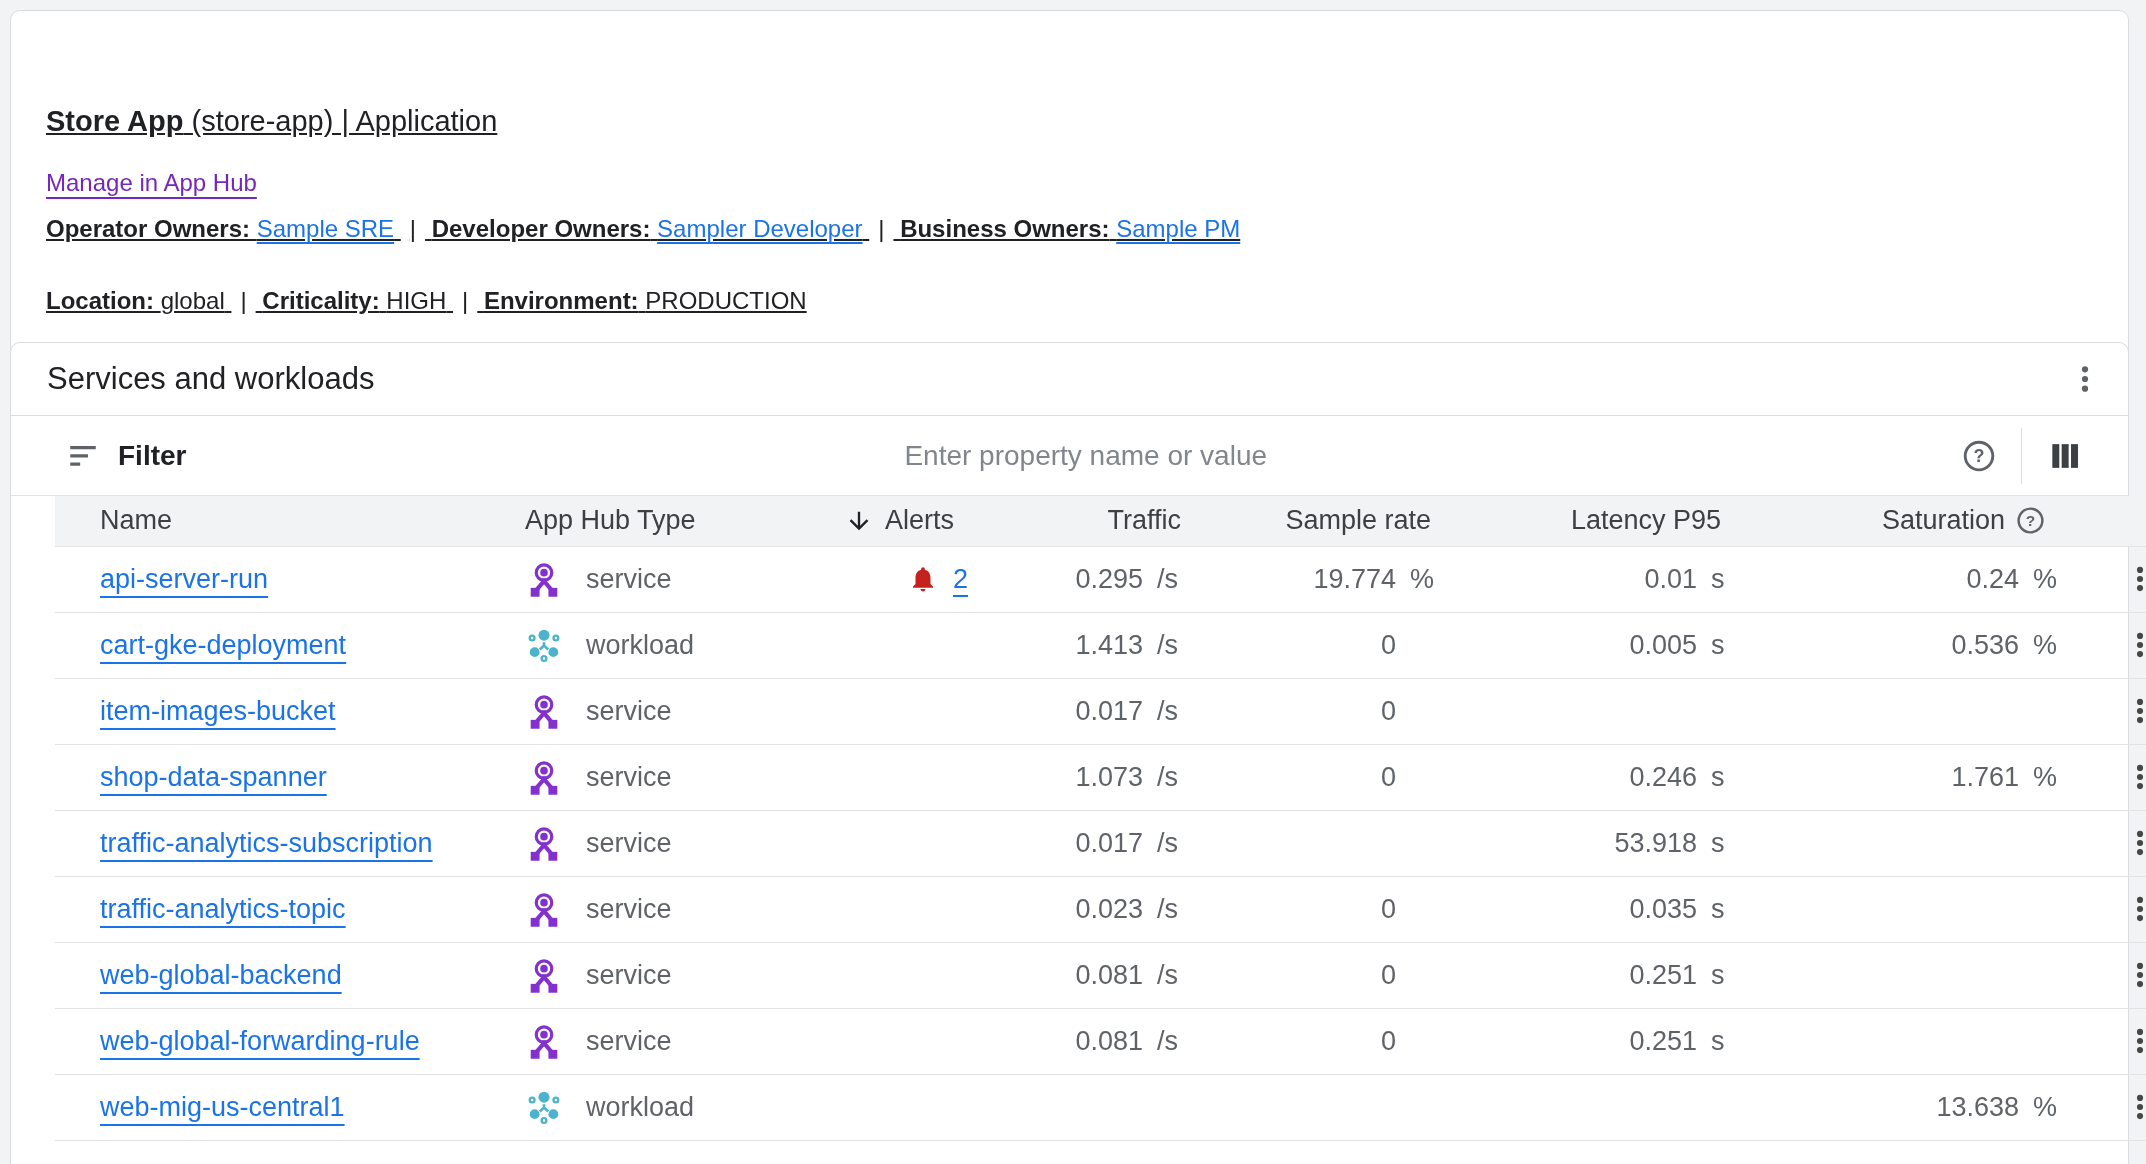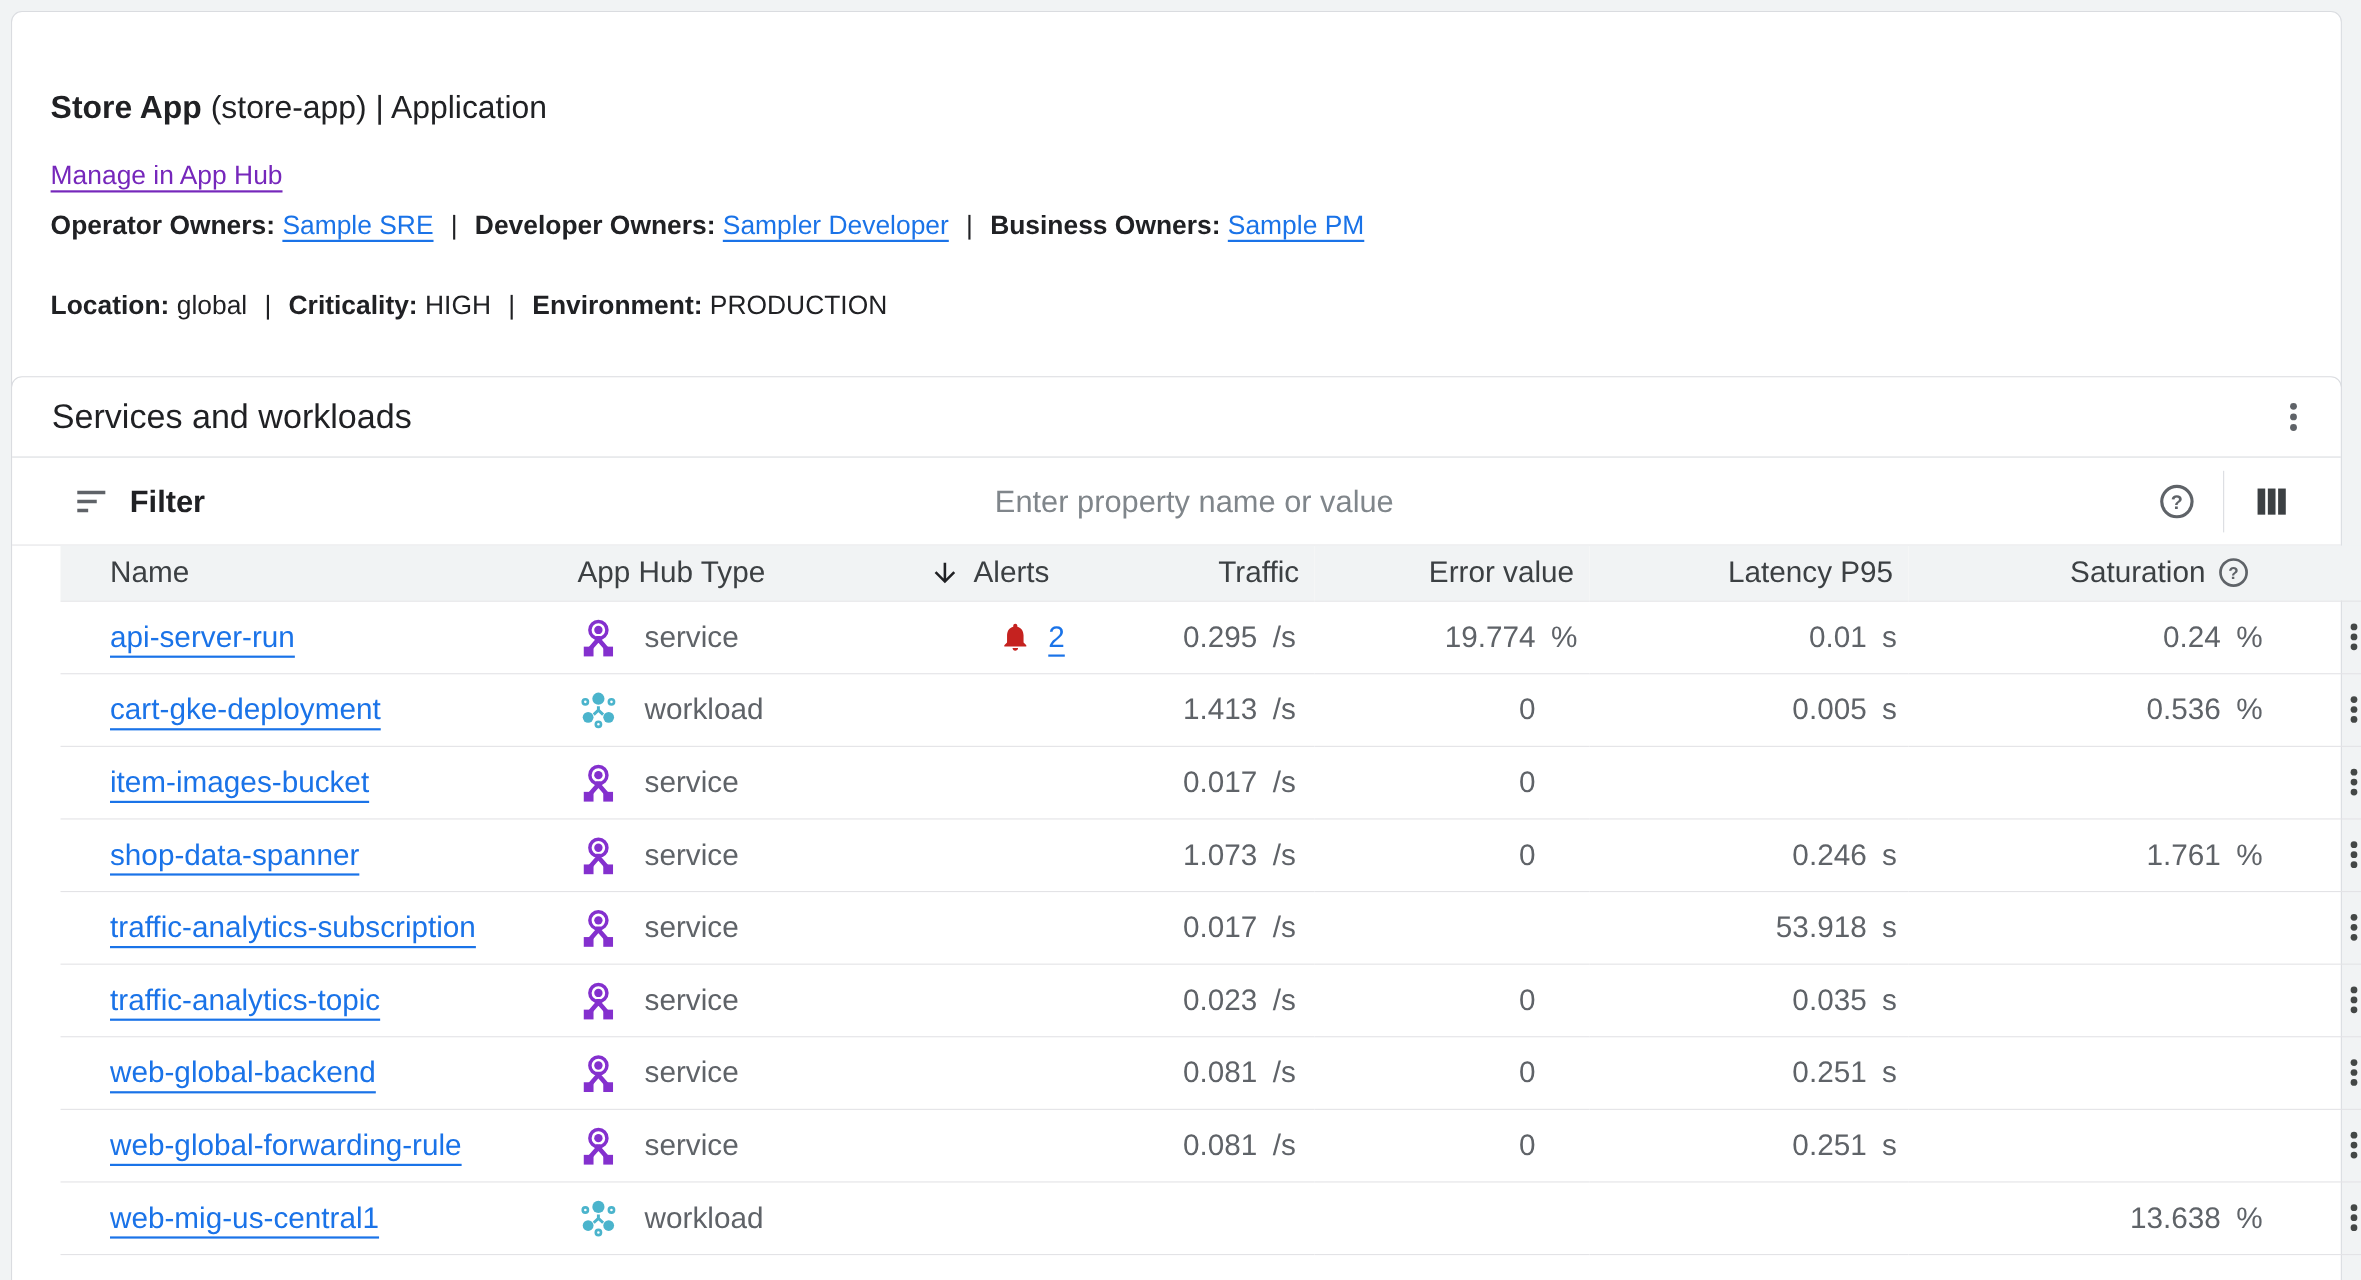--- a/index.html
+++ b/index.html
@@ -25,21 +25,21 @@
   }
   .card{
     position:absolute;
     left:10px;
     width:2119px;
     background:#fff;
     border:1px solid var(--border);
     border-radius:10px;
   }
   
-  .app-card{top:10px;height:362px;padding:70px 35px 0 35px;}
+  .app-card{top:10px;height:362px;padding:93px 35px 0 35px;text-decoration:underline;}
   .app-title{font-size:29px;font-weight:400;line-height:1.2;}
   .app-title .bold{font-weight:700;}
   .manage-link{
     display:inline-block;margin-top:30px;
     font-size:24px;color:var(--link-purple);
     text-decoration:underline;text-underline-offset:6px;cursor:pointer;
   }
   .meta{font-size:24px;line-height:1.25;color:var(--text-dark);}
   .meta.line1{margin-top:42px;}
   .meta.line2{margin-top:17px;}
@@ -210,21 +210,21 @@
           <span class="th-flex">
             <span class="sort-arrow">
               <svg width="28" height="28" viewBox="0 0 24 24" fill="currentColor">
                   <path d="M20 12l-1.41-1.41L13 16.17V4h-2v12.17l-5.58-5.58L4 12l8 8 8-8z"></path>
                 </svg>
             </span>
             <span>Alerts</span>
           </span>
         </th>
         <th class="num">Traffic</th>
-        <th class="num">Error value</th>
+        <th class="num">Sample rate</th>
         <th class="num">Latency P95</th>
         <th class="num">
           <span class="th-right">
             <span>Saturation</span>
             <span style="color:var(--text-gray);display:inline-flex;">
               <svg width="31" height="31" viewBox="0 0 24 24">
                   <circle cx="12" cy="12" r="9.2" fill="none" stroke="currentColor" stroke-width="1.9"></circle>
                   <text x="12" y="16.2" text-anchor="middle" font-size="12" font-weight="bold" fill="currentColor" font-family="Liberation Sans, sans-serif">?</text>
                 </svg>
             </span>

